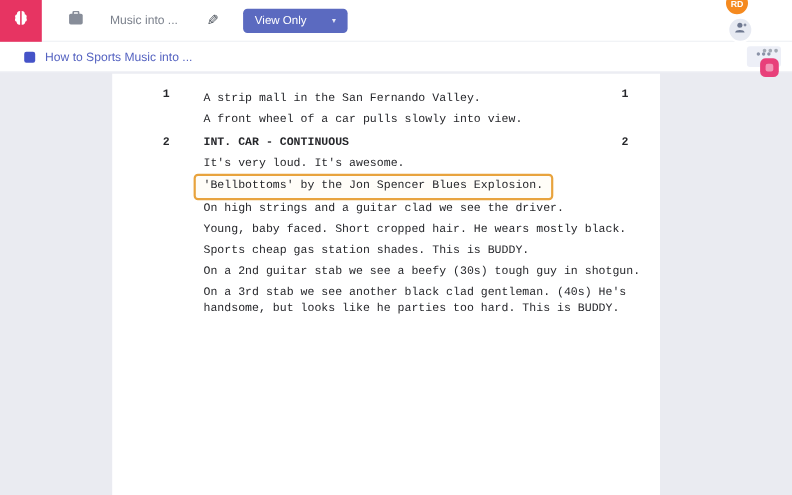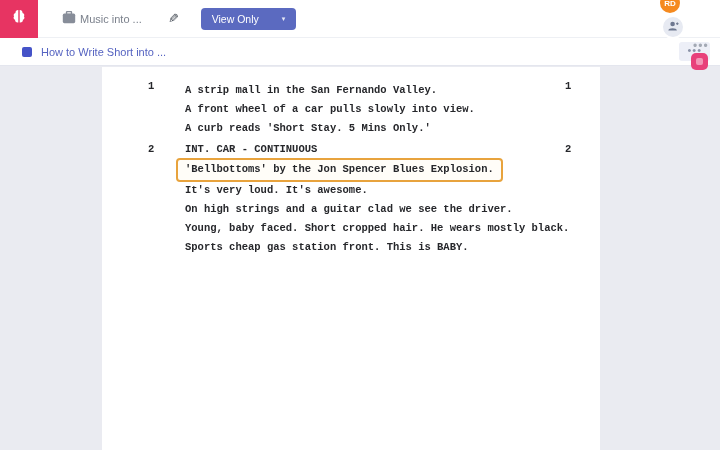--- a/index.html
+++ b/index.html
@@ -8,21 +8,21 @@
 
   
   .topbar {
     height:38px; background:#ffffff; display:flex; align-items:center;
     border-bottom:1px solid #eef0f4; position:relative; z-index:3;
   }
   .logo {
     width:38px; height:38px; background:#e73462; flex:0 0 38px;
     display:flex; align-items:center; justify-content:center; cursor:pointer;
   }
-  .doc-meta { display:flex; align-items:center; margin-left:24px; gap:4px; }
+  .doc-meta { display:flex; align-items:center; margin-left:24px; gap:24px; }
   .doc-title { font-size:11px; color:#7b818c; cursor:pointer; }
   .pencil { margin-left:26px; font-size:13px; color:#3f4650; cursor:pointer; transform:scaleX(-1); }
   .view-only {
     margin-left:22px; background:#5b6ac0; color:#fff; border:none; border-radius:4px;
     font-size:10.5px; font-family:"Liberation Sans",sans-serif; padding:5px 11px;
     display:flex; align-items:center; gap:23px; cursor:pointer;
   }
   .view-only .caret { font-size:7px; opacity:.85; }
   .topbar-right { margin-left:auto; display:flex; align-items:flex-start; padding-right:8px;flex-direction:column; }
   .avatar { width:24px; height:24px; border-radius:50%; display:flex; align-items:center;
@@ -49,21 +49,21 @@
     color:#8b93a8; font-size:11px; letter-spacing:1px; padding:2px 8px 5px 8px; cursor:pointer;
   }
 
   
   .content { position:absolute; top:67px; left:0; right:0; bottom:0; background:#eaebf1; }
   .page {
     position:absolute; left:102px; top:0; width:498px; min-height:100%;
     background:#ffffff; padding:12px 13px 18px 83px;
   }
   .blk { position:relative; font-family:"Liberation Mono","DejaVu Sans Mono",monospace;
-    font-size:10.5px; line-height:15px; color:#26272b;font-weight:bold; }
+    font-size:10.5px; line-height:15px; color:#26272b; }
   .blk.scene { font-weight:bold; margin-top:6px; margin-bottom:4px; }
   .blk.scene:first-child { margin-top:0; }
   .blk.action { margin-bottom:4px; }
   .num-left { position:absolute; left:-37px; top:0; }
   .num-right { position:absolute; left:380px; top:0; }
   .action-text { display:block; width:402px; white-space:pre-wrap; }
   .action-text.highlighted {
     display:inline-block; width:auto; max-width:402px;
     border:2px solid #e8a33d; border-radius:4px; background:#fffdf8;
     padding:2px 7px 3px 7px; margin:-3px 0 -3px -9px;
@@ -124,69 +124,72 @@
     <span class="topbar-dots">•••</span>
     <div class="chat-btn">
         <span class="inner"></span>
       </div>
   </div>
 </div>
 
 <div class="tabbar">
   <div class="tab">
     <span class="tab-icon"></span>
-    <span class="tab-label">How to Write Short into ...</span>
+    <span class="tab-label">How to Sports Music into ...</span>
   </div>
   <button class="tab-more">•••</button>
 </div>
 
 <div class="content">
   <div class="page">
   <div class="blk scene">
     <span class="num-left">1</span>
     <span class="num-right">1</span>
   </div>
 
   <div class="blk action">
     <span class="action-text">A strip mall in the San Fernando Valley.</span>
   </div>
 
   <div class="blk action">
     <span class="action-text">A front wheel of a car pulls slowly into view.</span>
   </div>
 
-  <div class="blk action">
-    <span class="action-text">A curb reads 'Short Stay. 5 Mins Only.'</span>
-  </div>
 
   <div class="blk scene">
     <span class="num-left">2</span>
     <span class="scene-heading-text">INT. CAR - CONTINUOUS</span>
     <span class="num-right">2</span>
   </div>
 
 
   <div class="blk action">
-    <span class="action-text highlighted">'Bellbottoms' by the Jon Spencer Blues Explosion.</span>
+    <span class="action-text">It's very loud. It's awesome.</span>
   </div>
 
   <div class="blk action">
-    <span class="action-text">It's very loud. It's awesome.</span>
+    <span class="action-text highlighted">'Bellbottoms' by the Jon Spencer Blues Explosion.</span>
   </div>
 
   <div class="blk action">
     <span class="action-text">On high strings and a guitar clad we see the driver.</span>
   </div>
 
   <div class="blk action">
     <span class="action-text">Young, baby faced. Short cropped hair. He wears mostly black.</span>
   </div>
 
   <div class="blk action">
-    <span class="action-text">Sports cheap gas station front. This is BABY.</span>
+    <span class="action-text">Sports cheap gas station shades. This is BUDDY.</span>
   </div>
 
 
+  <div class="blk action">
+    <span class="action-text">On a 2nd guitar stab we see a beefy (30s) tough guy in shotgun.</span>
+  </div>
 
 
+  <div class="blk action">
+    <span class="action-text">On a 3rd stab we see another black clad gentleman. (40s) He's handsome, but looks like he parties too hard. This is BUDDY.</span>
+  </div>
 
 </div>
 </div>
 
 </body></html>

